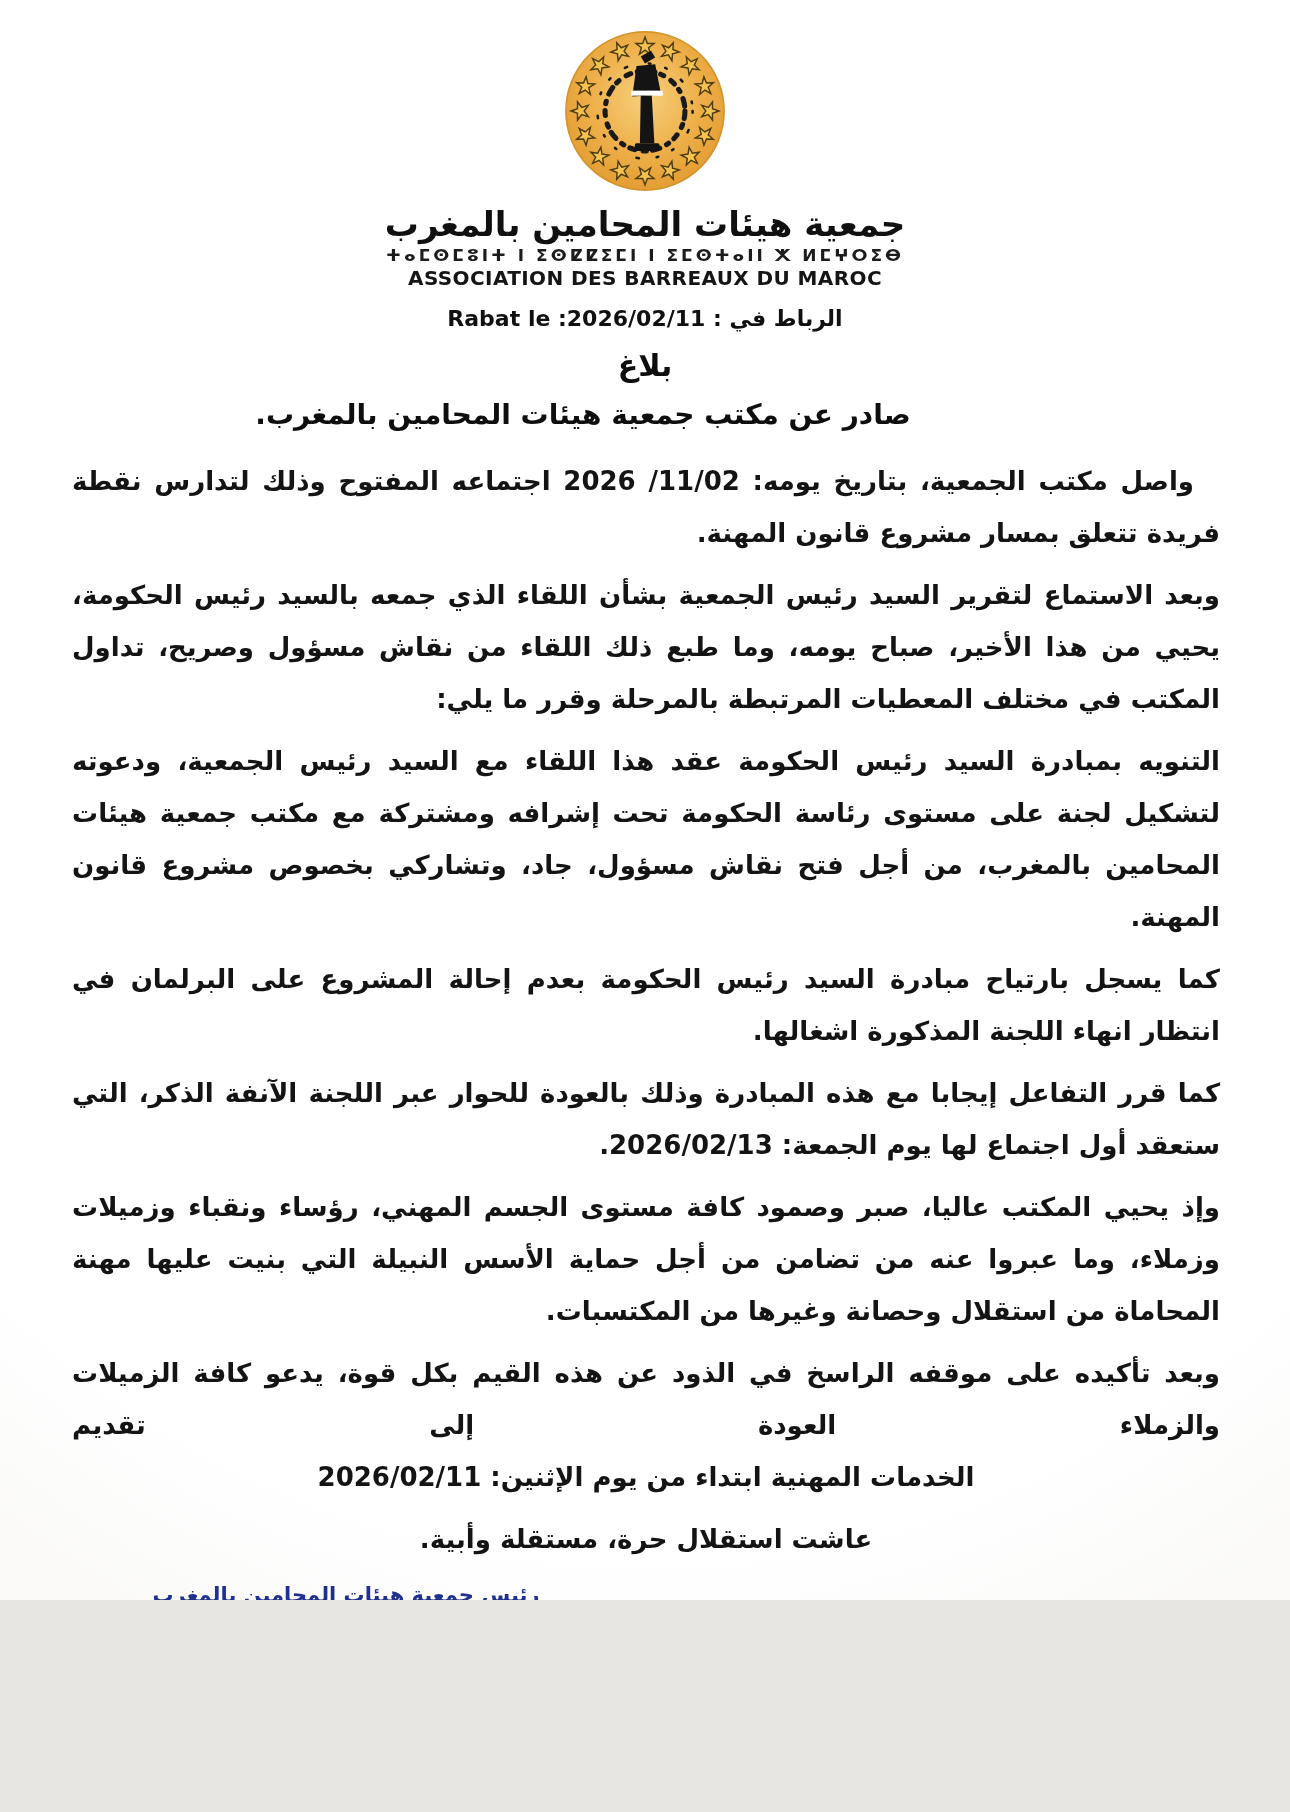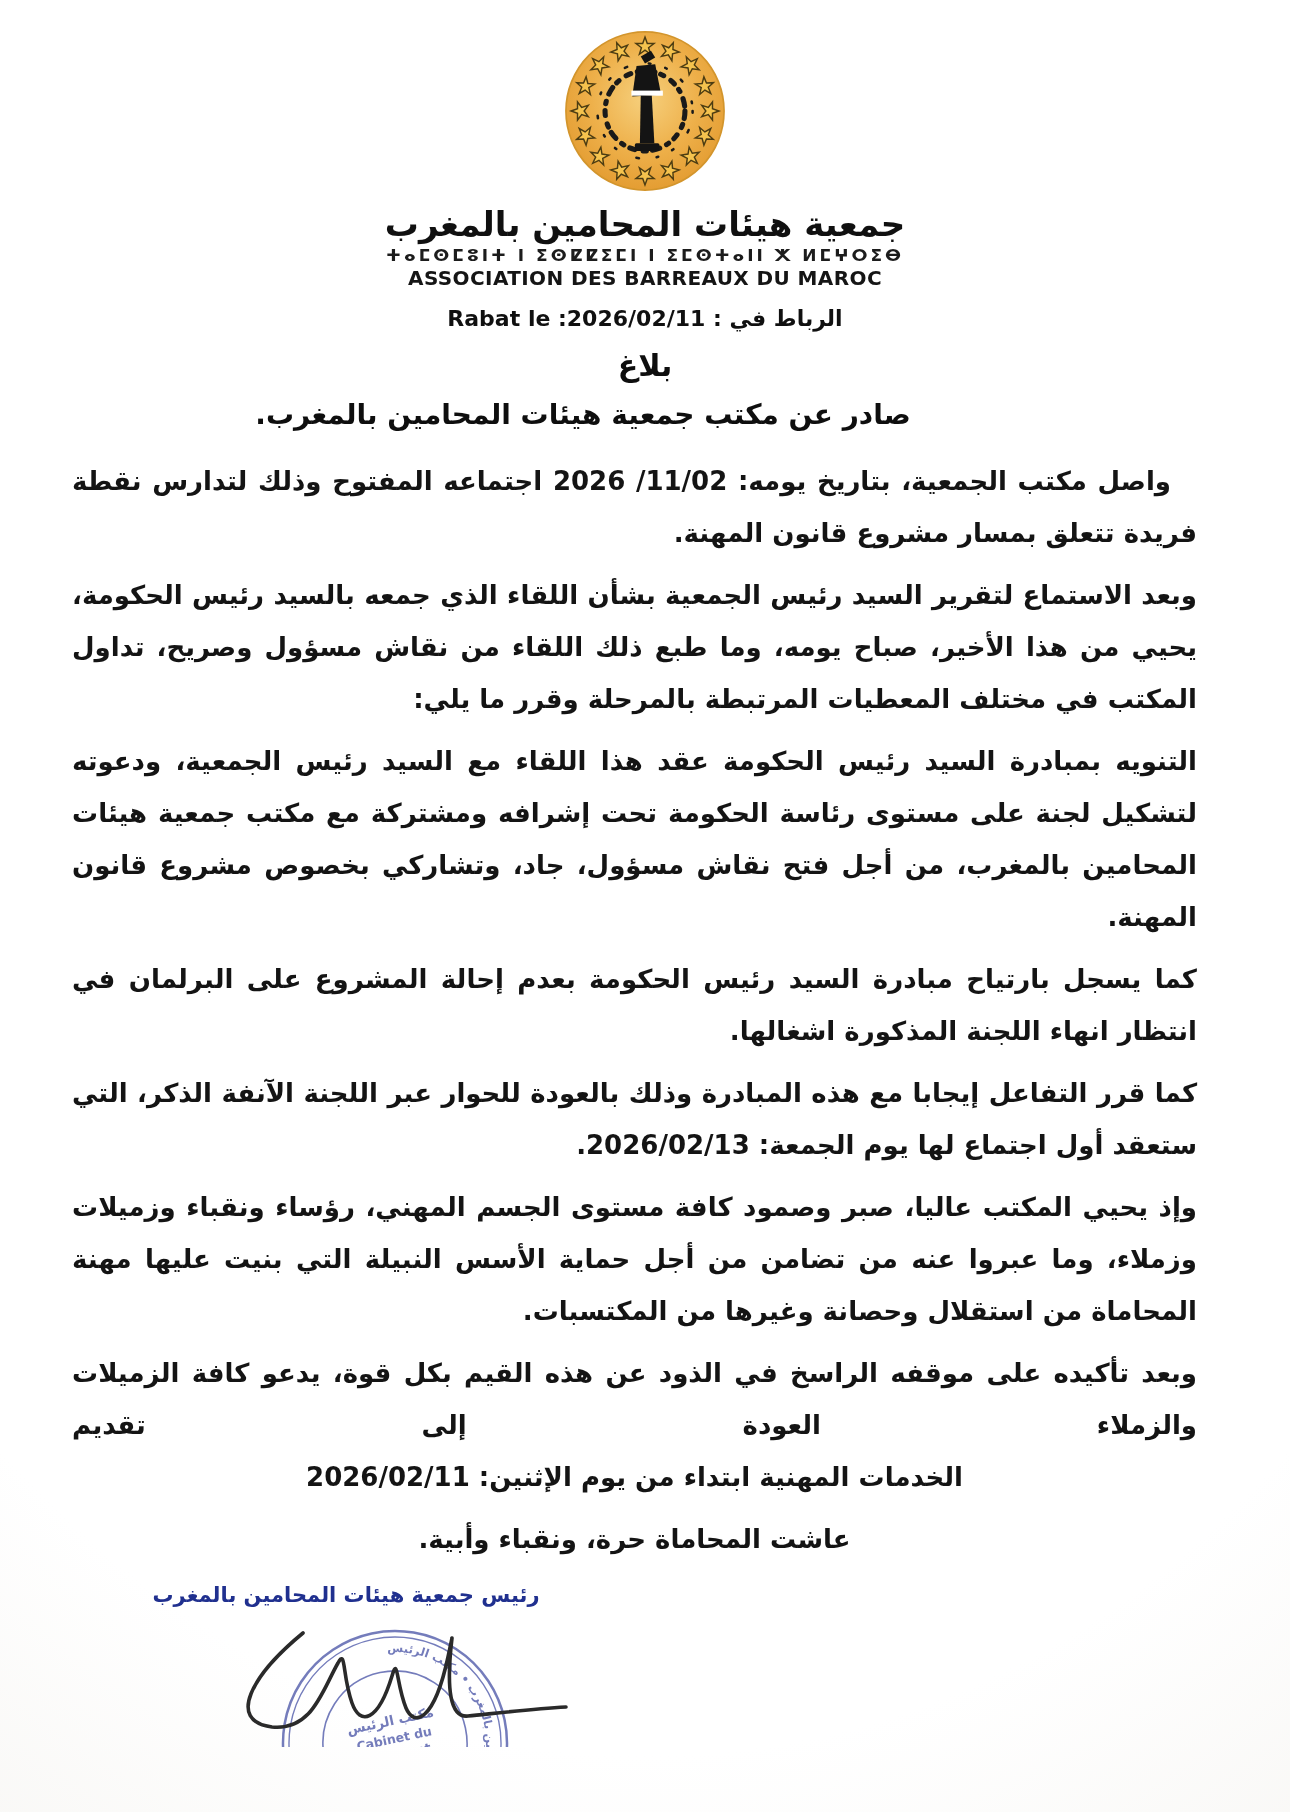--- a/index.html
+++ b/index.html
@@ -2,21 +2,21 @@
 <html lang="ar"><head>
 <meta charset="utf-8">
 <style>
   html,body{margin:0;padding:0;}
   body{
     width:1290px;height:1812px;
     font-family:"DejaVu Sans",sans-serif;
     background:#e8e6e2;
   }
   .page{
-    position:relative;width:1290px;height:1812px;overflow:hidden;
+    position:relative;width:1290px;height:1600px;overflow:hidden;
     background:radial-gradient(115% 95% at 50% 38%, #ffffff 62%, #f2f0ec 100%);
     color:#161616;
   }
   
   .header{ text-align:center; }
   .logo-wrap{ padding-top:26px; }
   .logo-wrap svg{ display:inline-block; }
   .org-ar{
     margin-top:4px; font-size:34px; font-weight:700; color:#101010;
     direction:rtl; letter-spacing:0;
@@ -33,21 +33,21 @@
   .date-line .ltr{ direction:ltr; unicode-bidi:embed; }
   .doc-type{
     margin-top:17px; font-size:30px; font-weight:700; direction:rtl; color:#0e0e0e;
   }
   .doc-title{
     margin-top:15px; font-size:28px; font-weight:700; direction:rtl; color:#0e0e0e;
     transform:translateX(-62px);
   }
   
   .doc{
-    direction:rtl; margin-top:24px; padding:0 93px 0 72px;
+    direction:rtl; margin-top:24px; padding:0 70px 0 72px;
   }
   .doc p{
     margin:0 0 10px 0;
     font-size:26px; font-weight:700; line-height:52px; color:#141414;
     text-align:justify;
   }
   .p-indent{ text-indent:26px; }
   .p-force-justify{ text-align-last:justify; }
   .p-center{ text-align:center; text-align-last:center; }
   
@@ -119,21 +119,21 @@
 
   <div class="doc">
     <p class="p-indent">واصل مكتب الجمعية، بتاريخ يومه: 11/02/ 2026 اجتماعه المفتوح وذلك لتدارس نقطة فريدة تتعلق بمسار مشروع قانون المهنة.</p>
     <p>وبعد الاستماع لتقرير السيد رئيس الجمعية بشأن اللقاء الذي جمعه بالسيد رئيس الحكومة، يحيي من هذا الأخير، صباح يومه، وما طبع ذلك اللقاء من نقاش مسؤول وصريح، تداول المكتب في مختلف المعطيات المرتبطة بالمرحلة وقرر ما يلي:</p>
     <p>التنويه بمبادرة السيد رئيس الحكومة عقد هذا اللقاء مع السيد رئيس الجمعية، ودعوته لتشكيل لجنة على مستوى رئاسة الحكومة تحت إشرافه ومشتركة مع مكتب جمعية هيئات المحامين بالمغرب، من أجل فتح نقاش مسؤول، جاد، وتشاركي بخصوص مشروع قانون المهنة.</p>
     <p>كما يسجل بارتياح مبادرة السيد رئيس الحكومة بعدم إحالة المشروع على البرلمان في انتظار انهاء اللجنة المذكورة اشغالها.</p>
     <p>كما قرر التفاعل إيجابا مع هذه المبادرة وذلك بالعودة للحوار عبر اللجنة الآنفة الذكر، التي ستعقد أول اجتماع لها يوم الجمعة: 2026/02/13.</p>
     <p>وإذ يحيي المكتب عاليا، صبر وصمود كافة مستوى الجسم المهني، رؤساء ونقباء وزميلات وزملاء، وما عبروا عنه من تضامن من أجل حماية الأسس النبيلة التي بنيت عليها مهنة المحاماة من استقلال وحصانة وغيرها من المكتسبات.</p>
     <p class="p-force-justify" style="margin-bottom:0">وبعد تأكيده على موقفه الراسخ في الذود عن هذه القيم بكل قوة، يدعو كافة الزميلات والزملاء العودة إلى تقديم</p>
     <p class="p-center">الخدمات المهنية ابتداء من يوم الإثنين: 2026/02/11</p>
-    <p class="p-center">عاشت المحاماة حرة، ونقباء وأبية.</p>
+    <p class="p-center">عاشت استقلال حرة، مستقلة وأبية.</p>
   </div>
 
   <div class="sig-region">
     <div class="sig-block">
       <div class="sig-title">رئيس جمعية هيئات المحامين بالمغرب</div>
 
     </div>
 
     <svg class="sig-art" width="1290" height="172" viewBox="0 0 1290 172">
       <defs>

